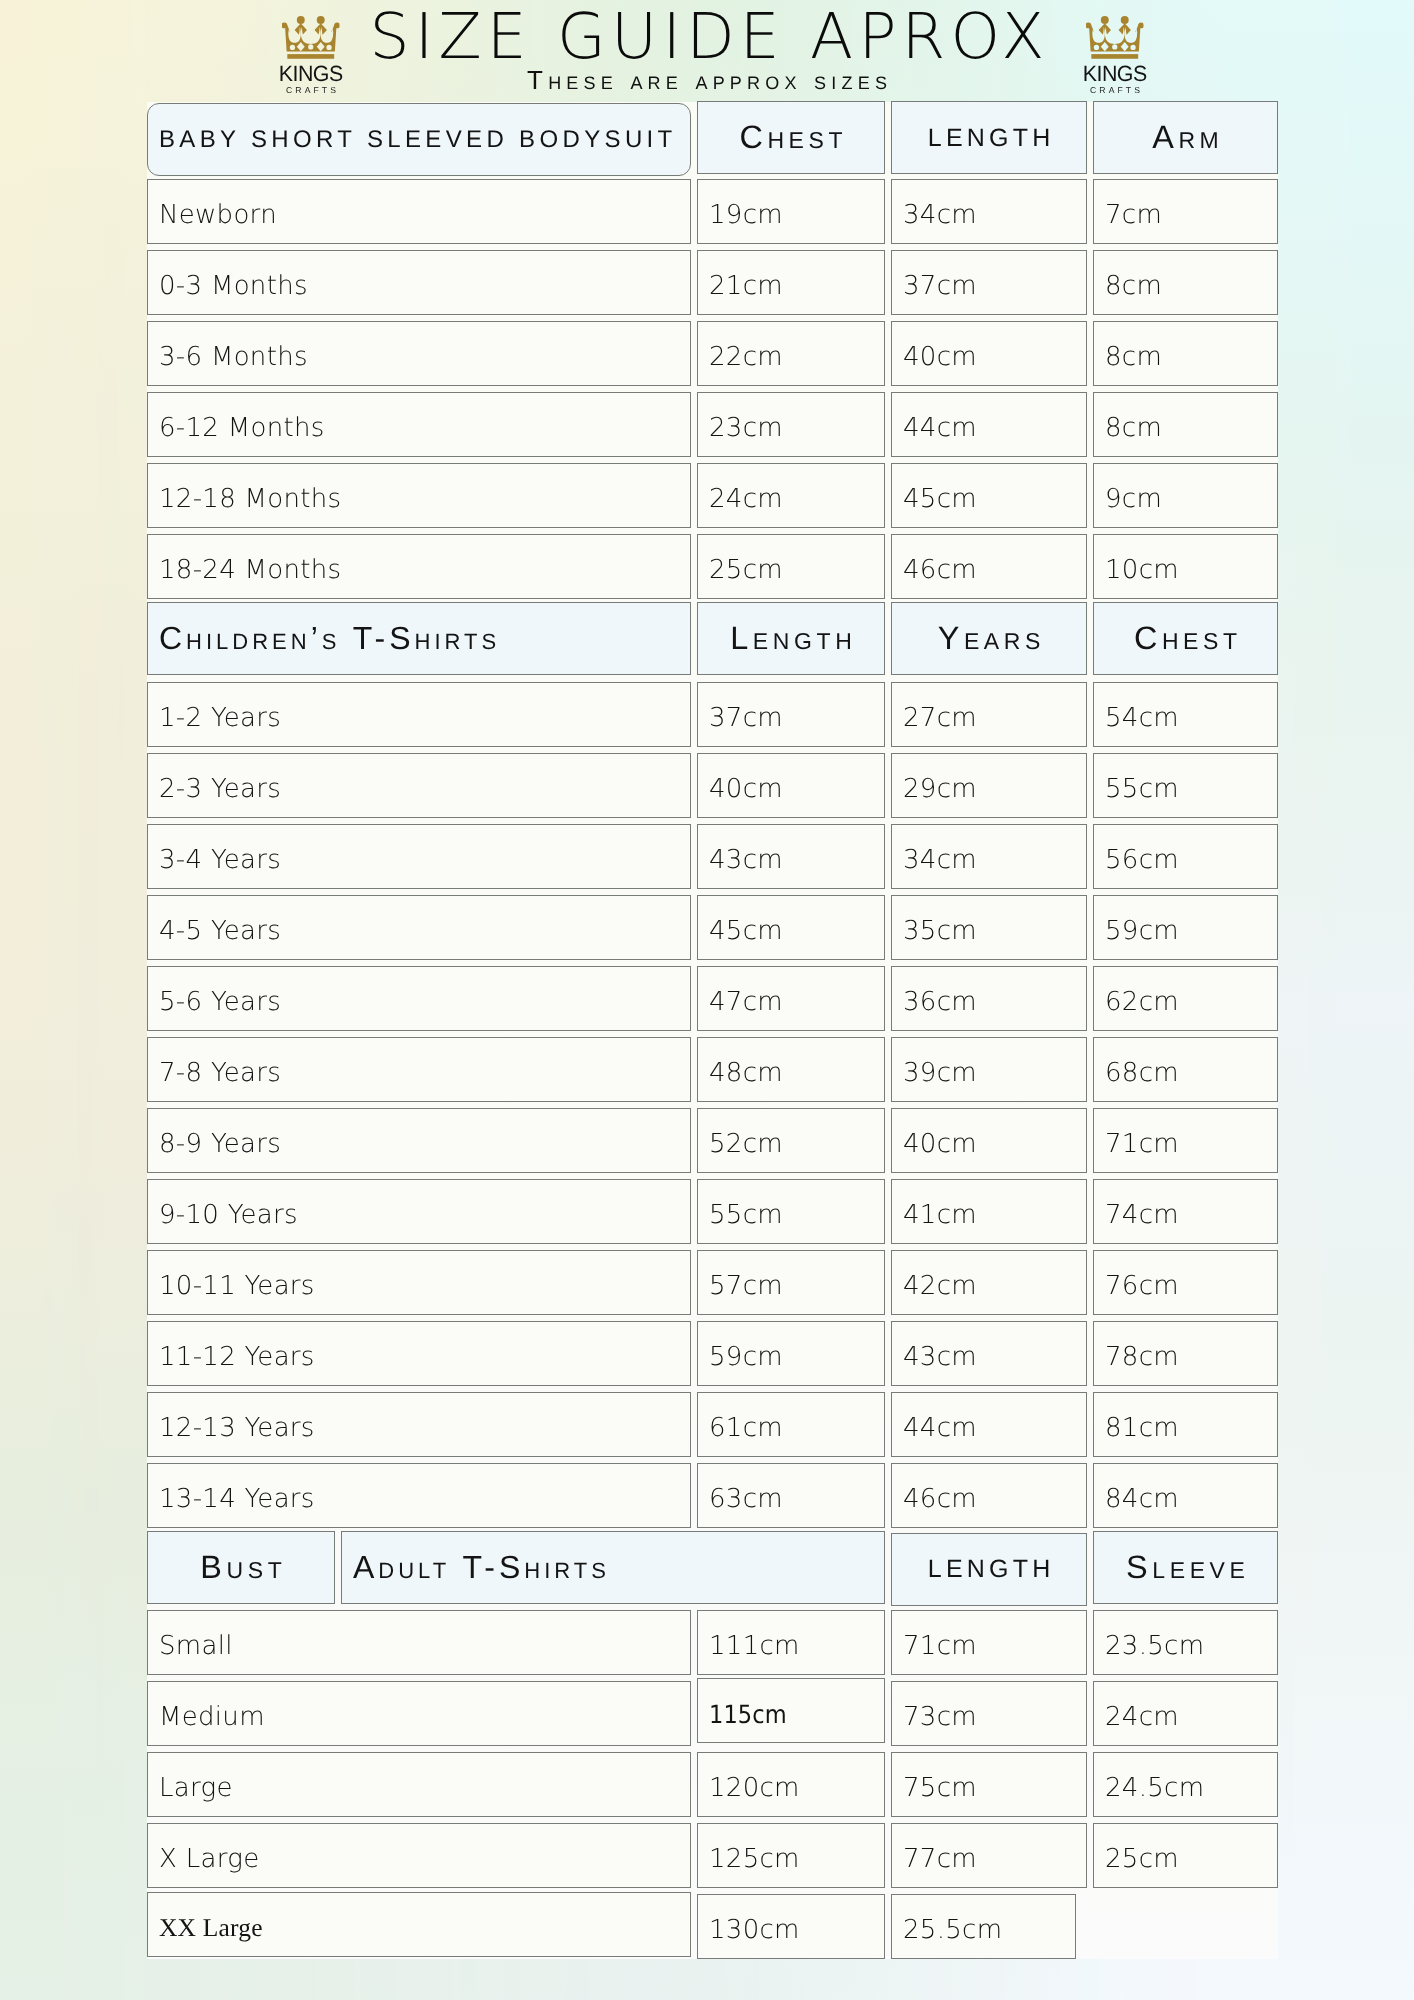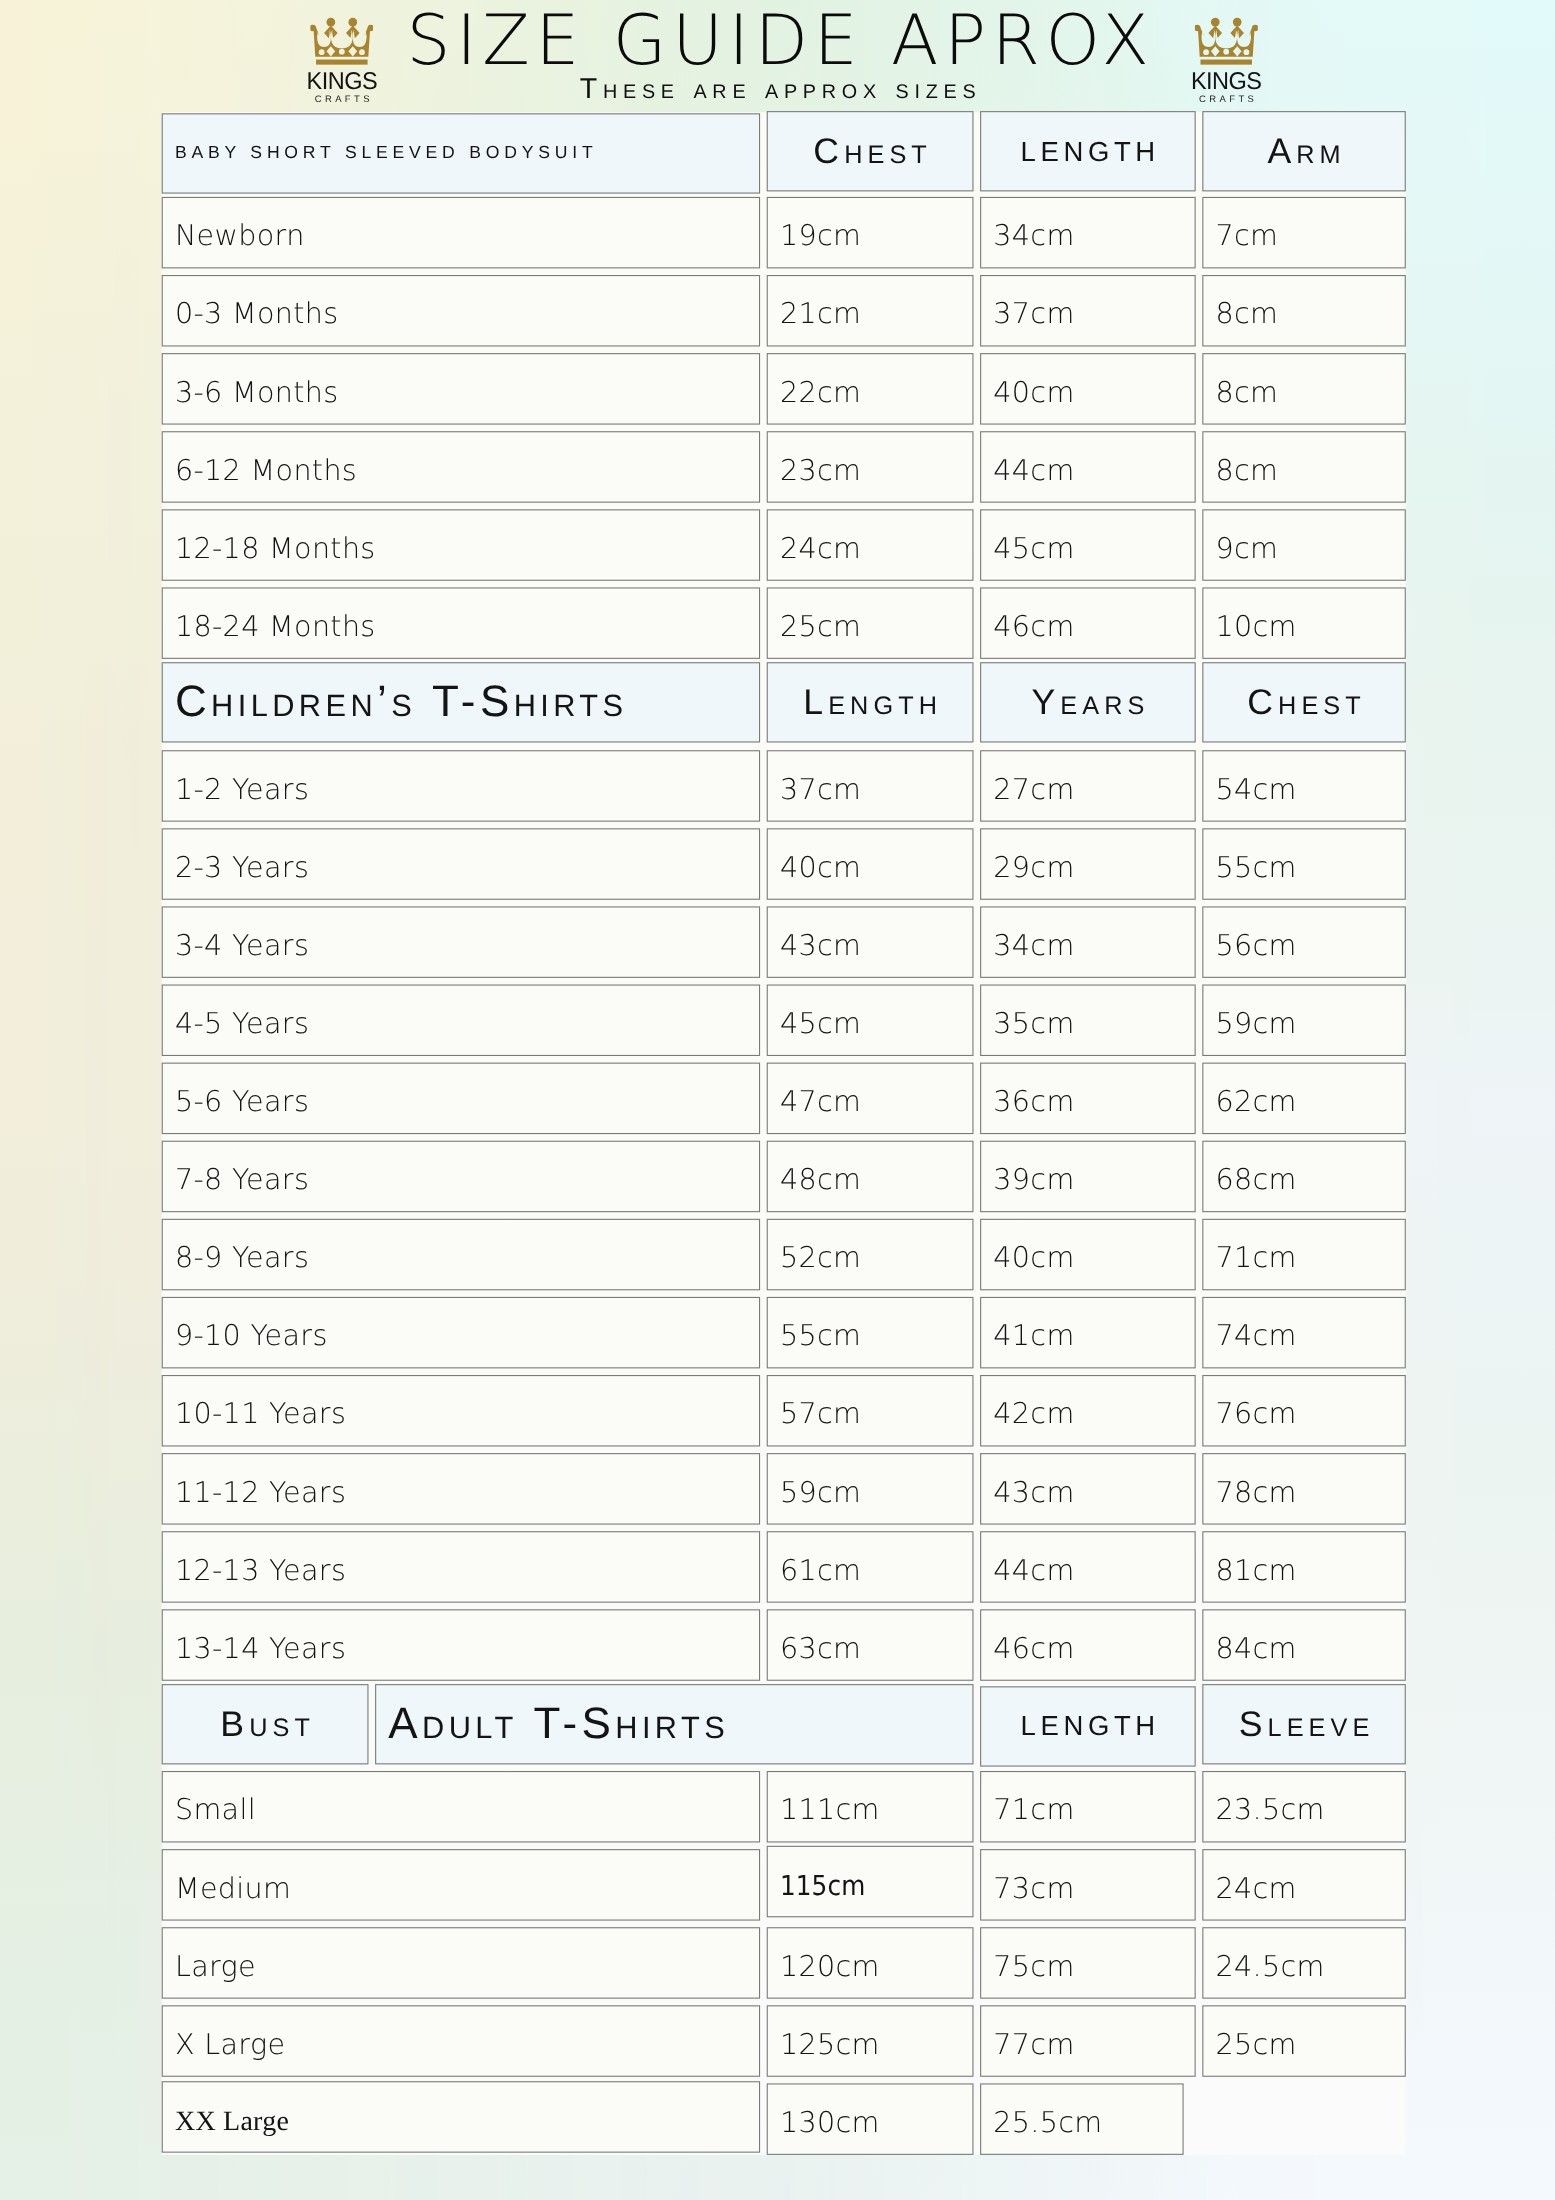--- a/index.html
+++ b/index.html
@@ -104,22 +104,22 @@
   .cell.emph { font-family:"DejaVu Sans Condensed", "DejaVu Sans", sans-serif; font-weight:400; font-size:25px; letter-spacing:0.1px; position:relative; top:-3px; }
   .c1.emph { font-family:Liberation Serif, serif; font-size:25.5px; letter-spacing:0.2px; top:-2px; }
   .c1 { width:544px; }
   .c2 { width:188px; }
   .c3 { width:196px; }
   .c4 { width:185px; }
   .row.hdrrow { height:73px; margin-bottom:3.8px; }
   .row.hdrrow .cell { background:#EFF7FA; padding-top:3px; font-family:"Liberation Sans", sans-serif; font-weight:400; }
   .row.hdrrow .cell.c2, .row.hdrrow .cell.c3, .row.hdrrow .cell.c4 { padding-top:0px; position:relative; top:-3px; }
   .row.hdrrow.plain .cell.c2, .row.hdrrow.plain .cell.c3, .row.hdrrow.plain .cell.c4 { top:-1px; }
-  .row.hdrrow .cell.c1 { font-variant:small-caps; font-size:40px; letter-spacing:4.0px; padding-top:0px; position:relative; top:-3px; }
-  .row.hdrrow.plain .cell.c1 { font-variant:normal; font-size:16px; letter-spacing:4.35px; top:1px; }
+  .row.hdrrow .cell.c1 { font-variant:small-caps; font-size:32px; letter-spacing:4.0px; padding-top:0px; position:relative; top:-3px; }
+  .row.hdrrow.plain .cell.c1 { font-variant:normal; font-size:24px; letter-spacing:4.35px; top:1px;border-radius:12px; }
   .row.hdrrow .cell.c2, .row.hdrrow .cell.c3, .row.hdrrow .cell.c4 {
      justify-content:center; padding-left:0; font-variant:small-caps;
      font-size:32.4px; letter-spacing:4.6px; text-indent:4.6px;
   }
   .row.hdrrow .cell.lc { font-variant:normal; text-transform:uppercase; font-size:25px; letter-spacing:4.2px; text-indent:4.2px; padding-top:1px; top:-1px; }
 </style>
 </head>
 <body>
 
 <div id="bg"></div>

